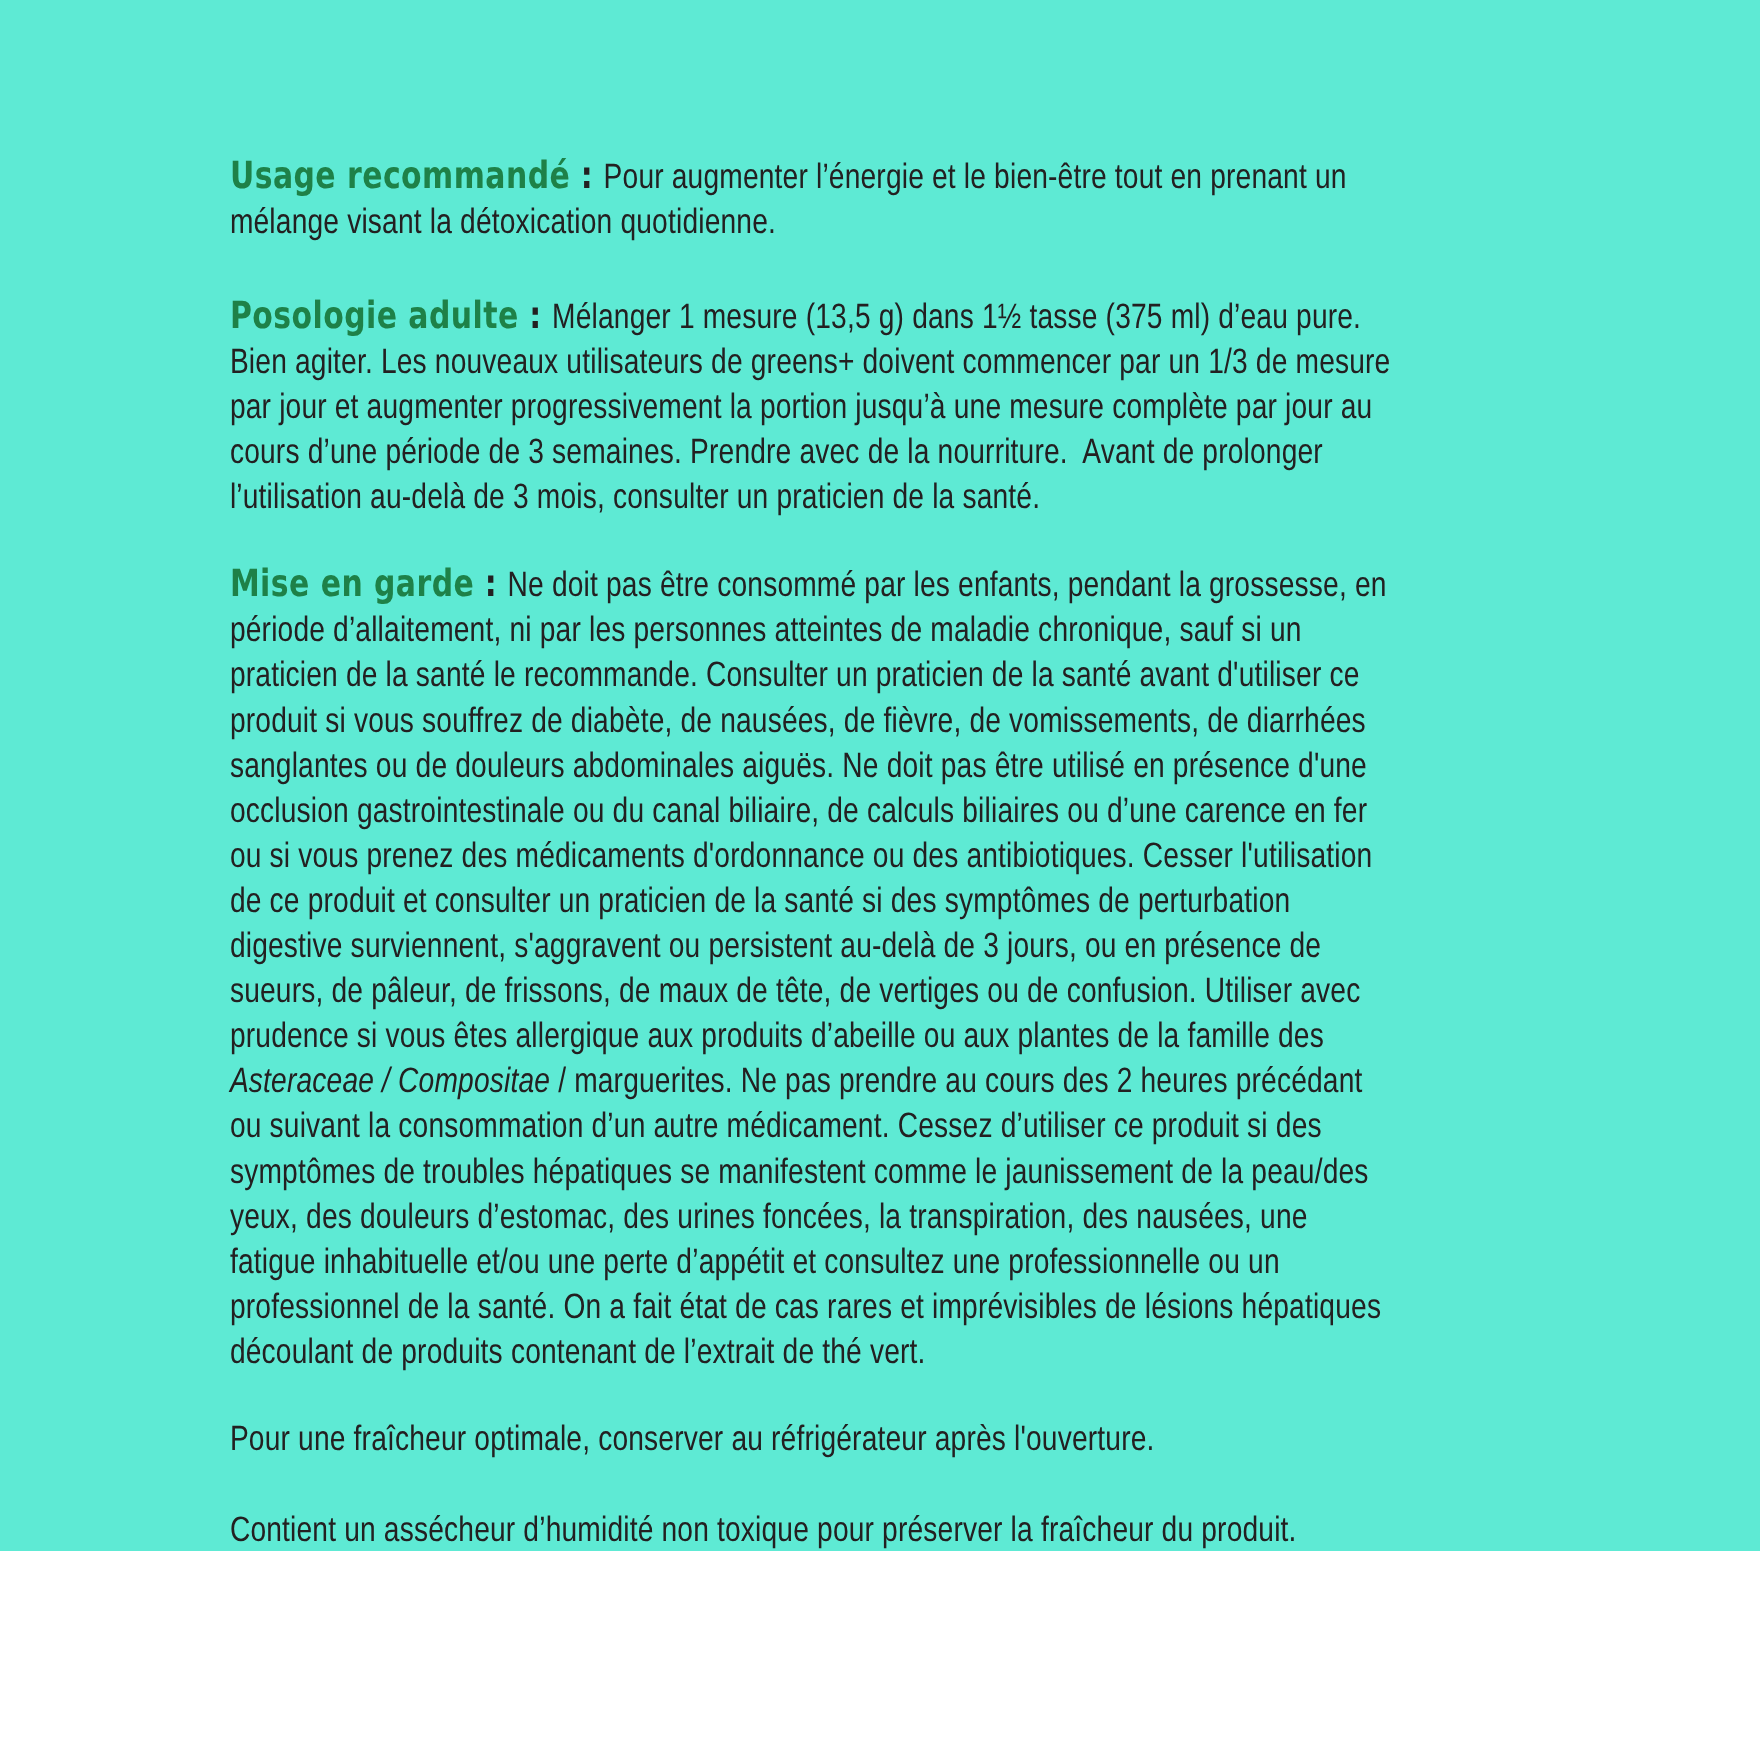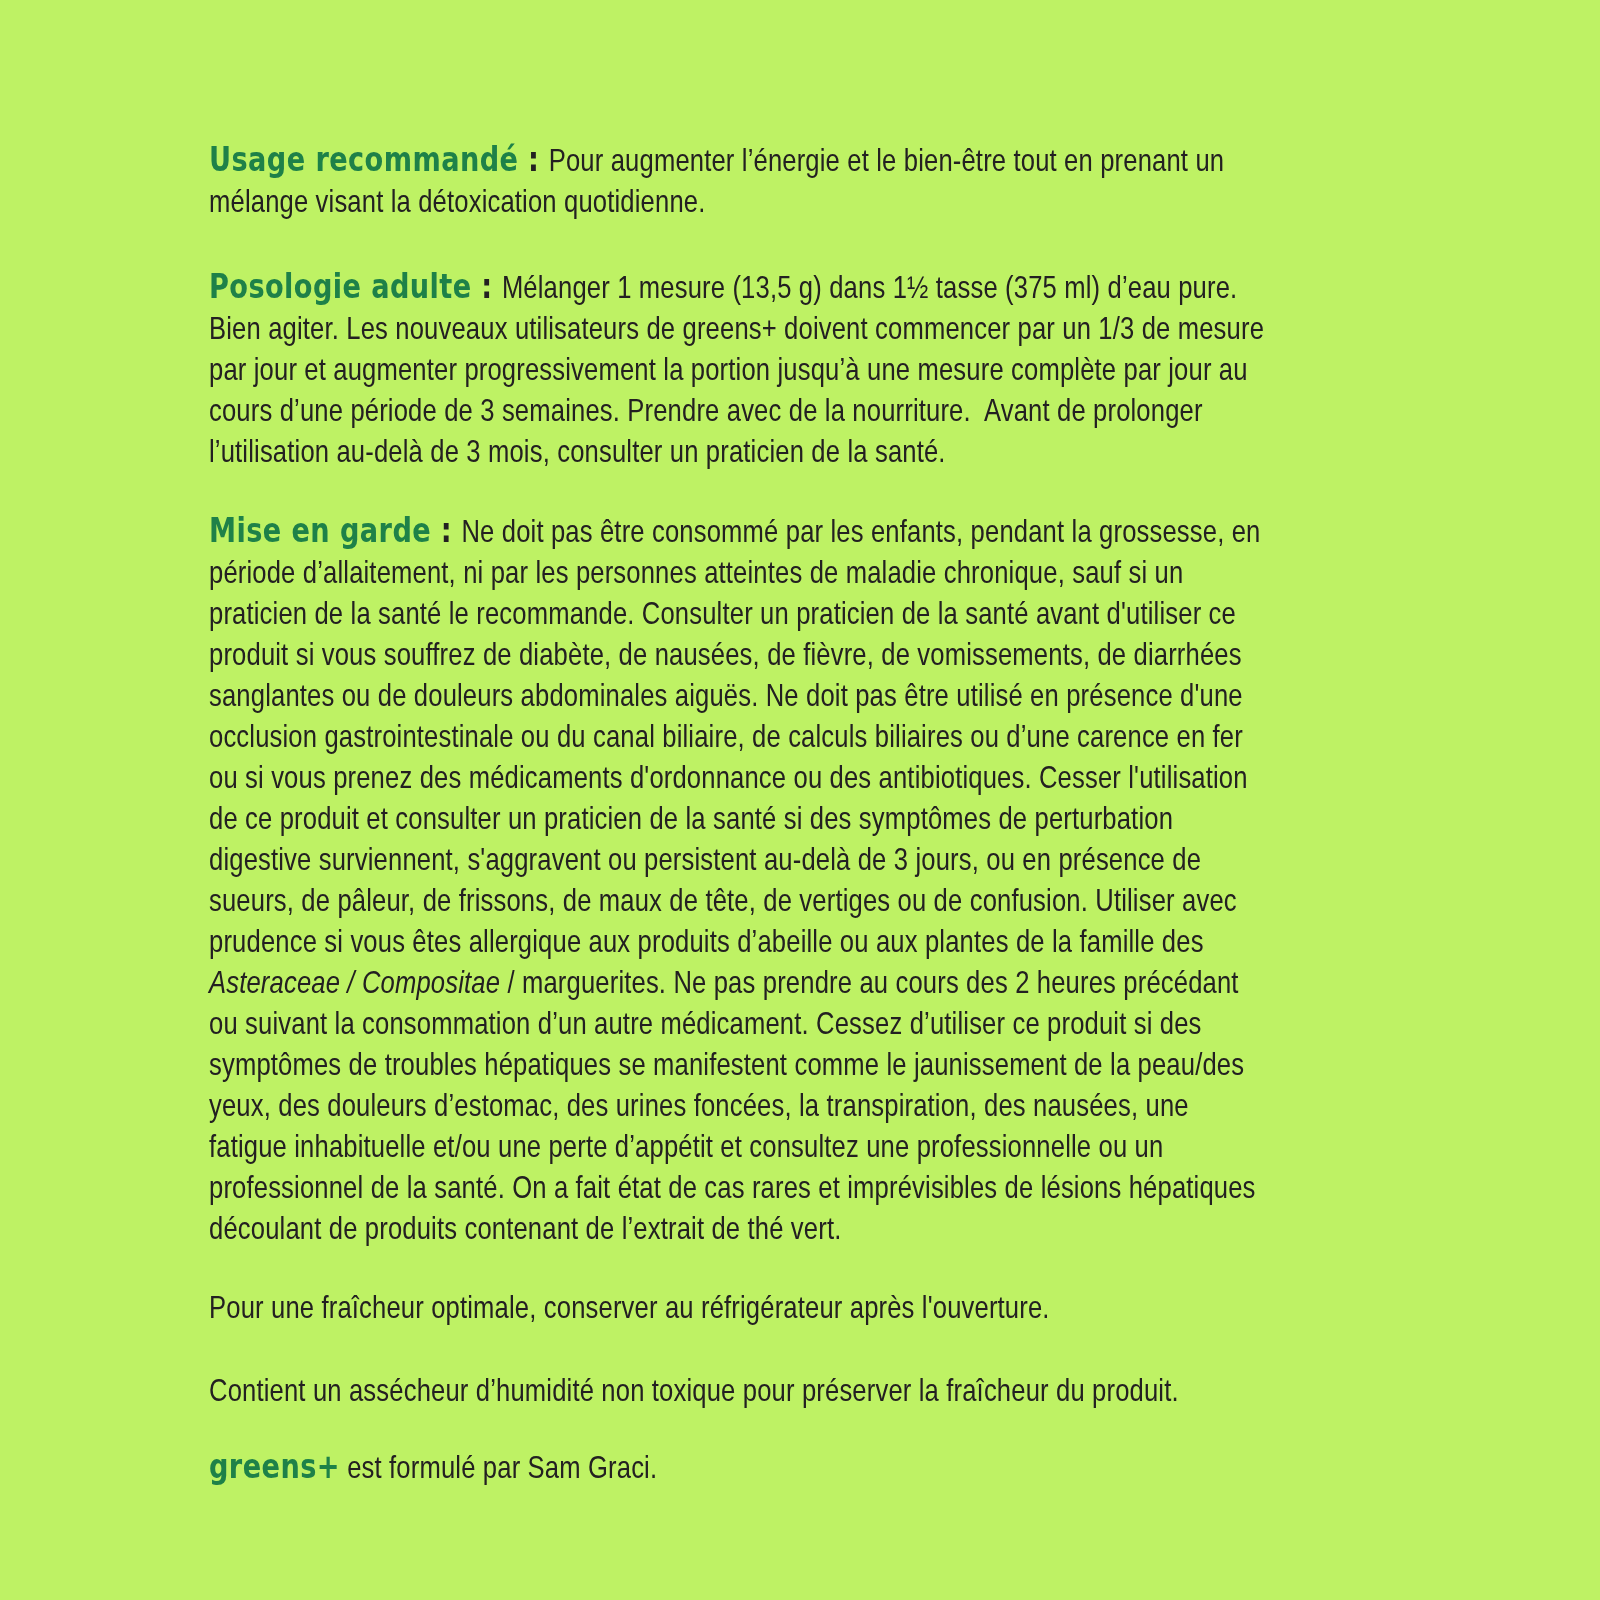--- a/index.html
+++ b/index.html
@@ -1,20 +1,20 @@
 <!DOCTYPE html>
 <html><head>
 <meta charset="utf-8">
 <style>
   html, body { margin: 0; padding: 0; background: #ffffff; }
   .page {
     position: relative;
     width: 1600px;
-    height: 1600px;
-    background: #bef264;
+    height: 1410px;
+    background: #5eead4;
     overflow: hidden;
     font-family: "Liberation Sans", sans-serif;
     color: #232021;
   }
   .content {
     position: absolute;
     left: 209px;
     top: 140px;
     width: 1480px;
     transform: scaleX(0.8);

